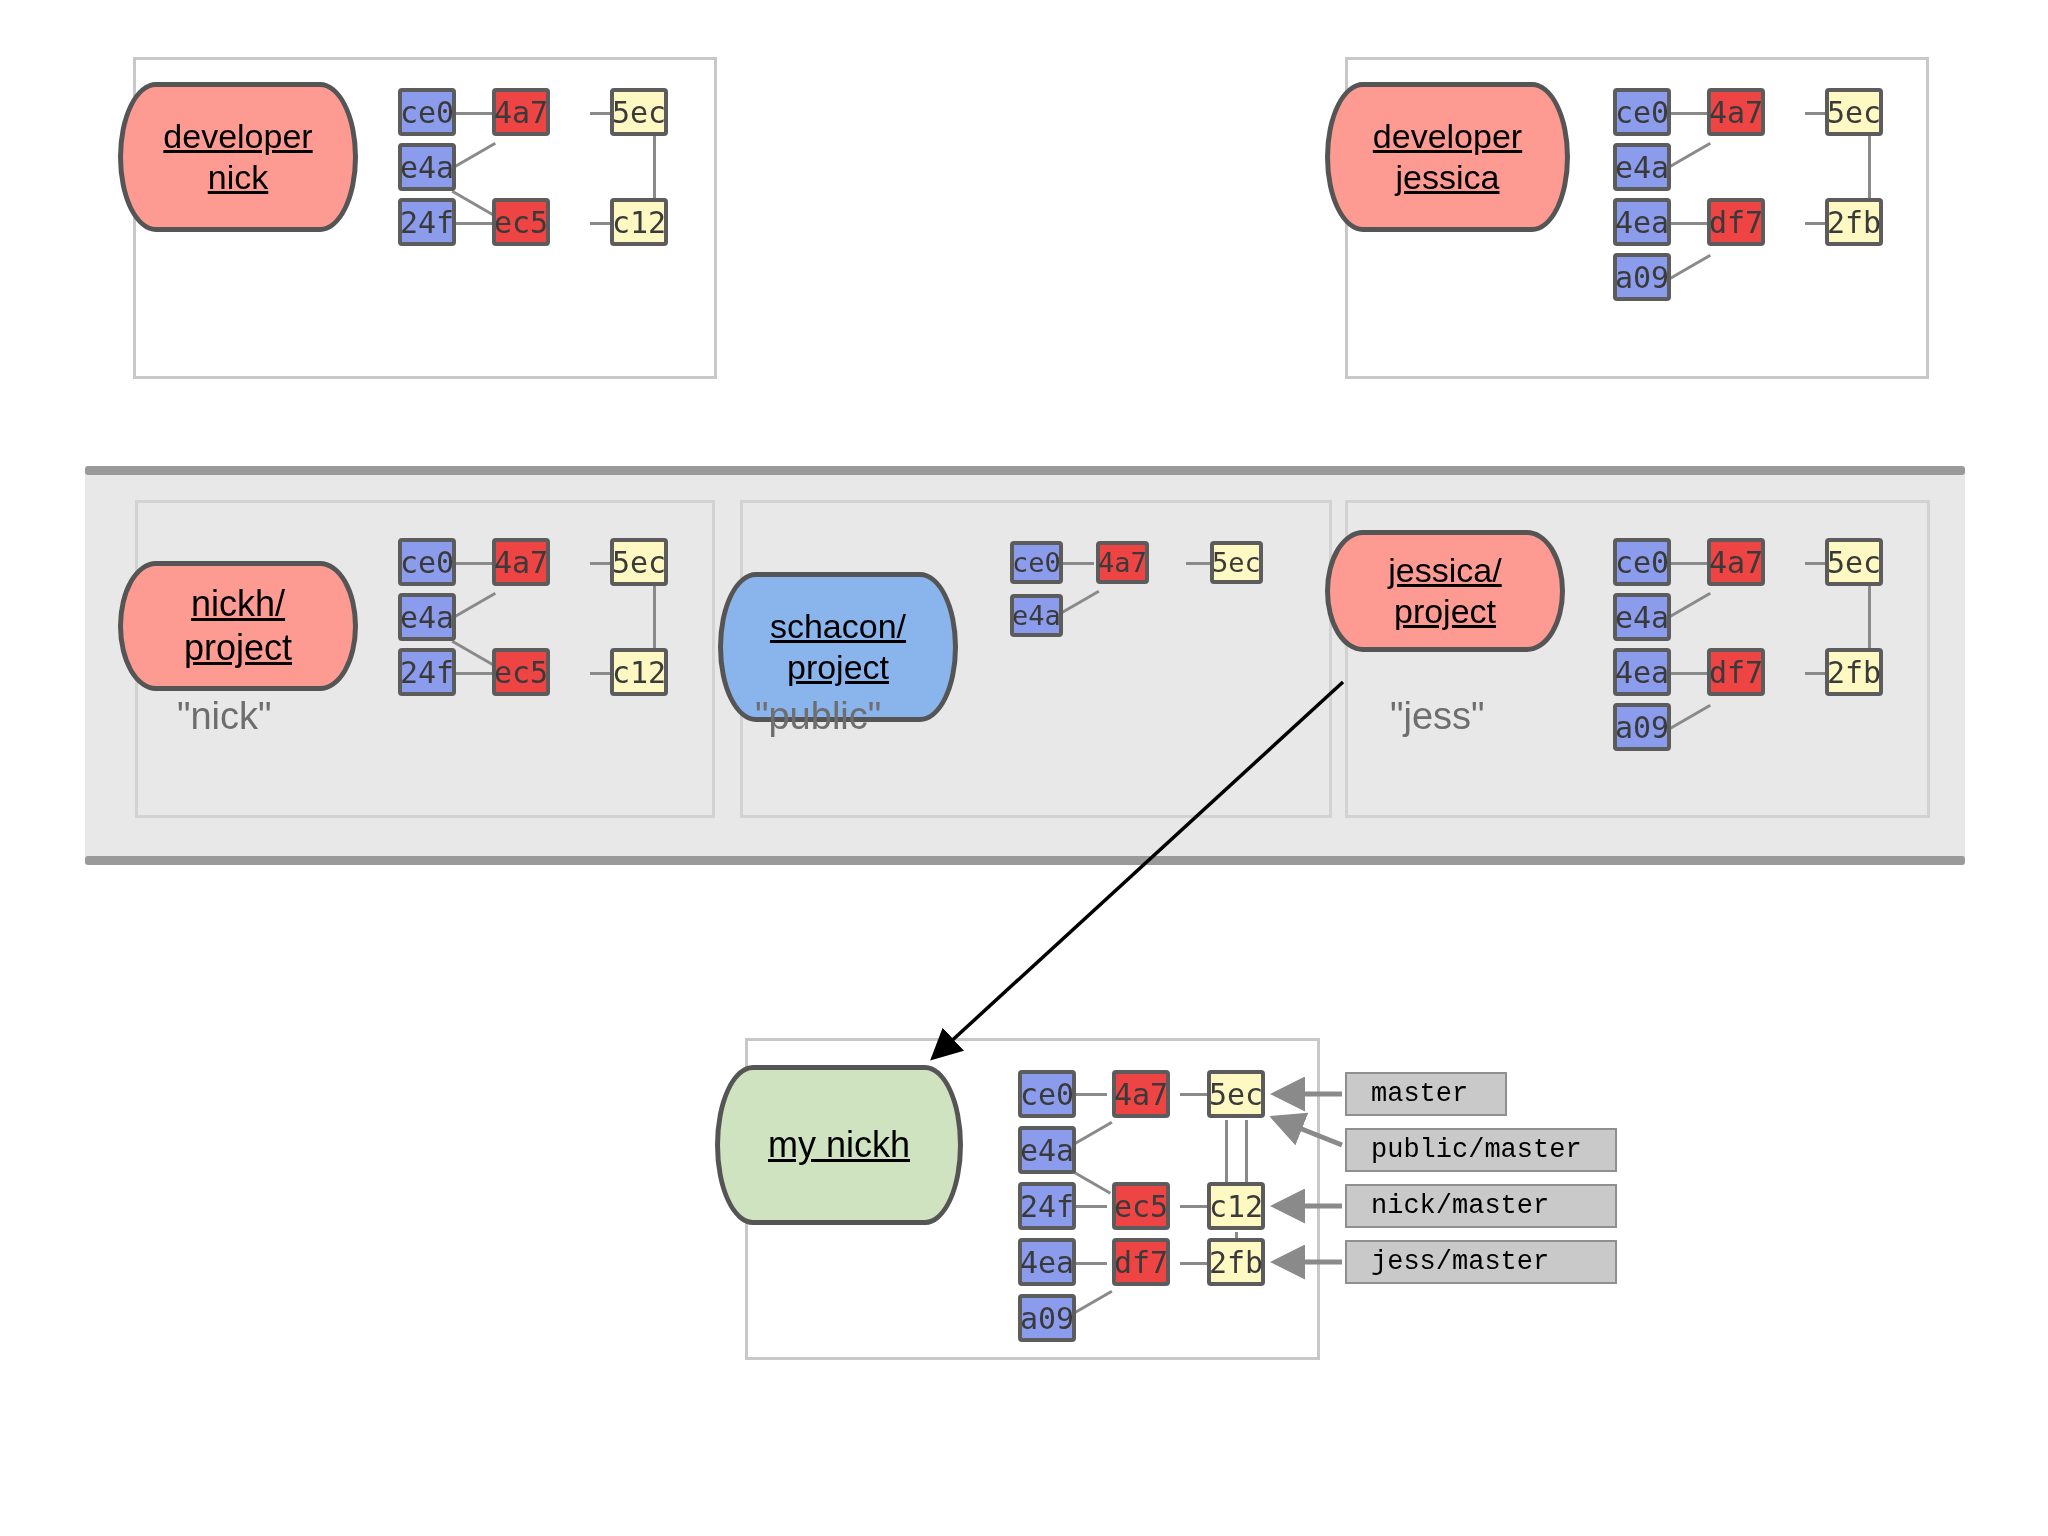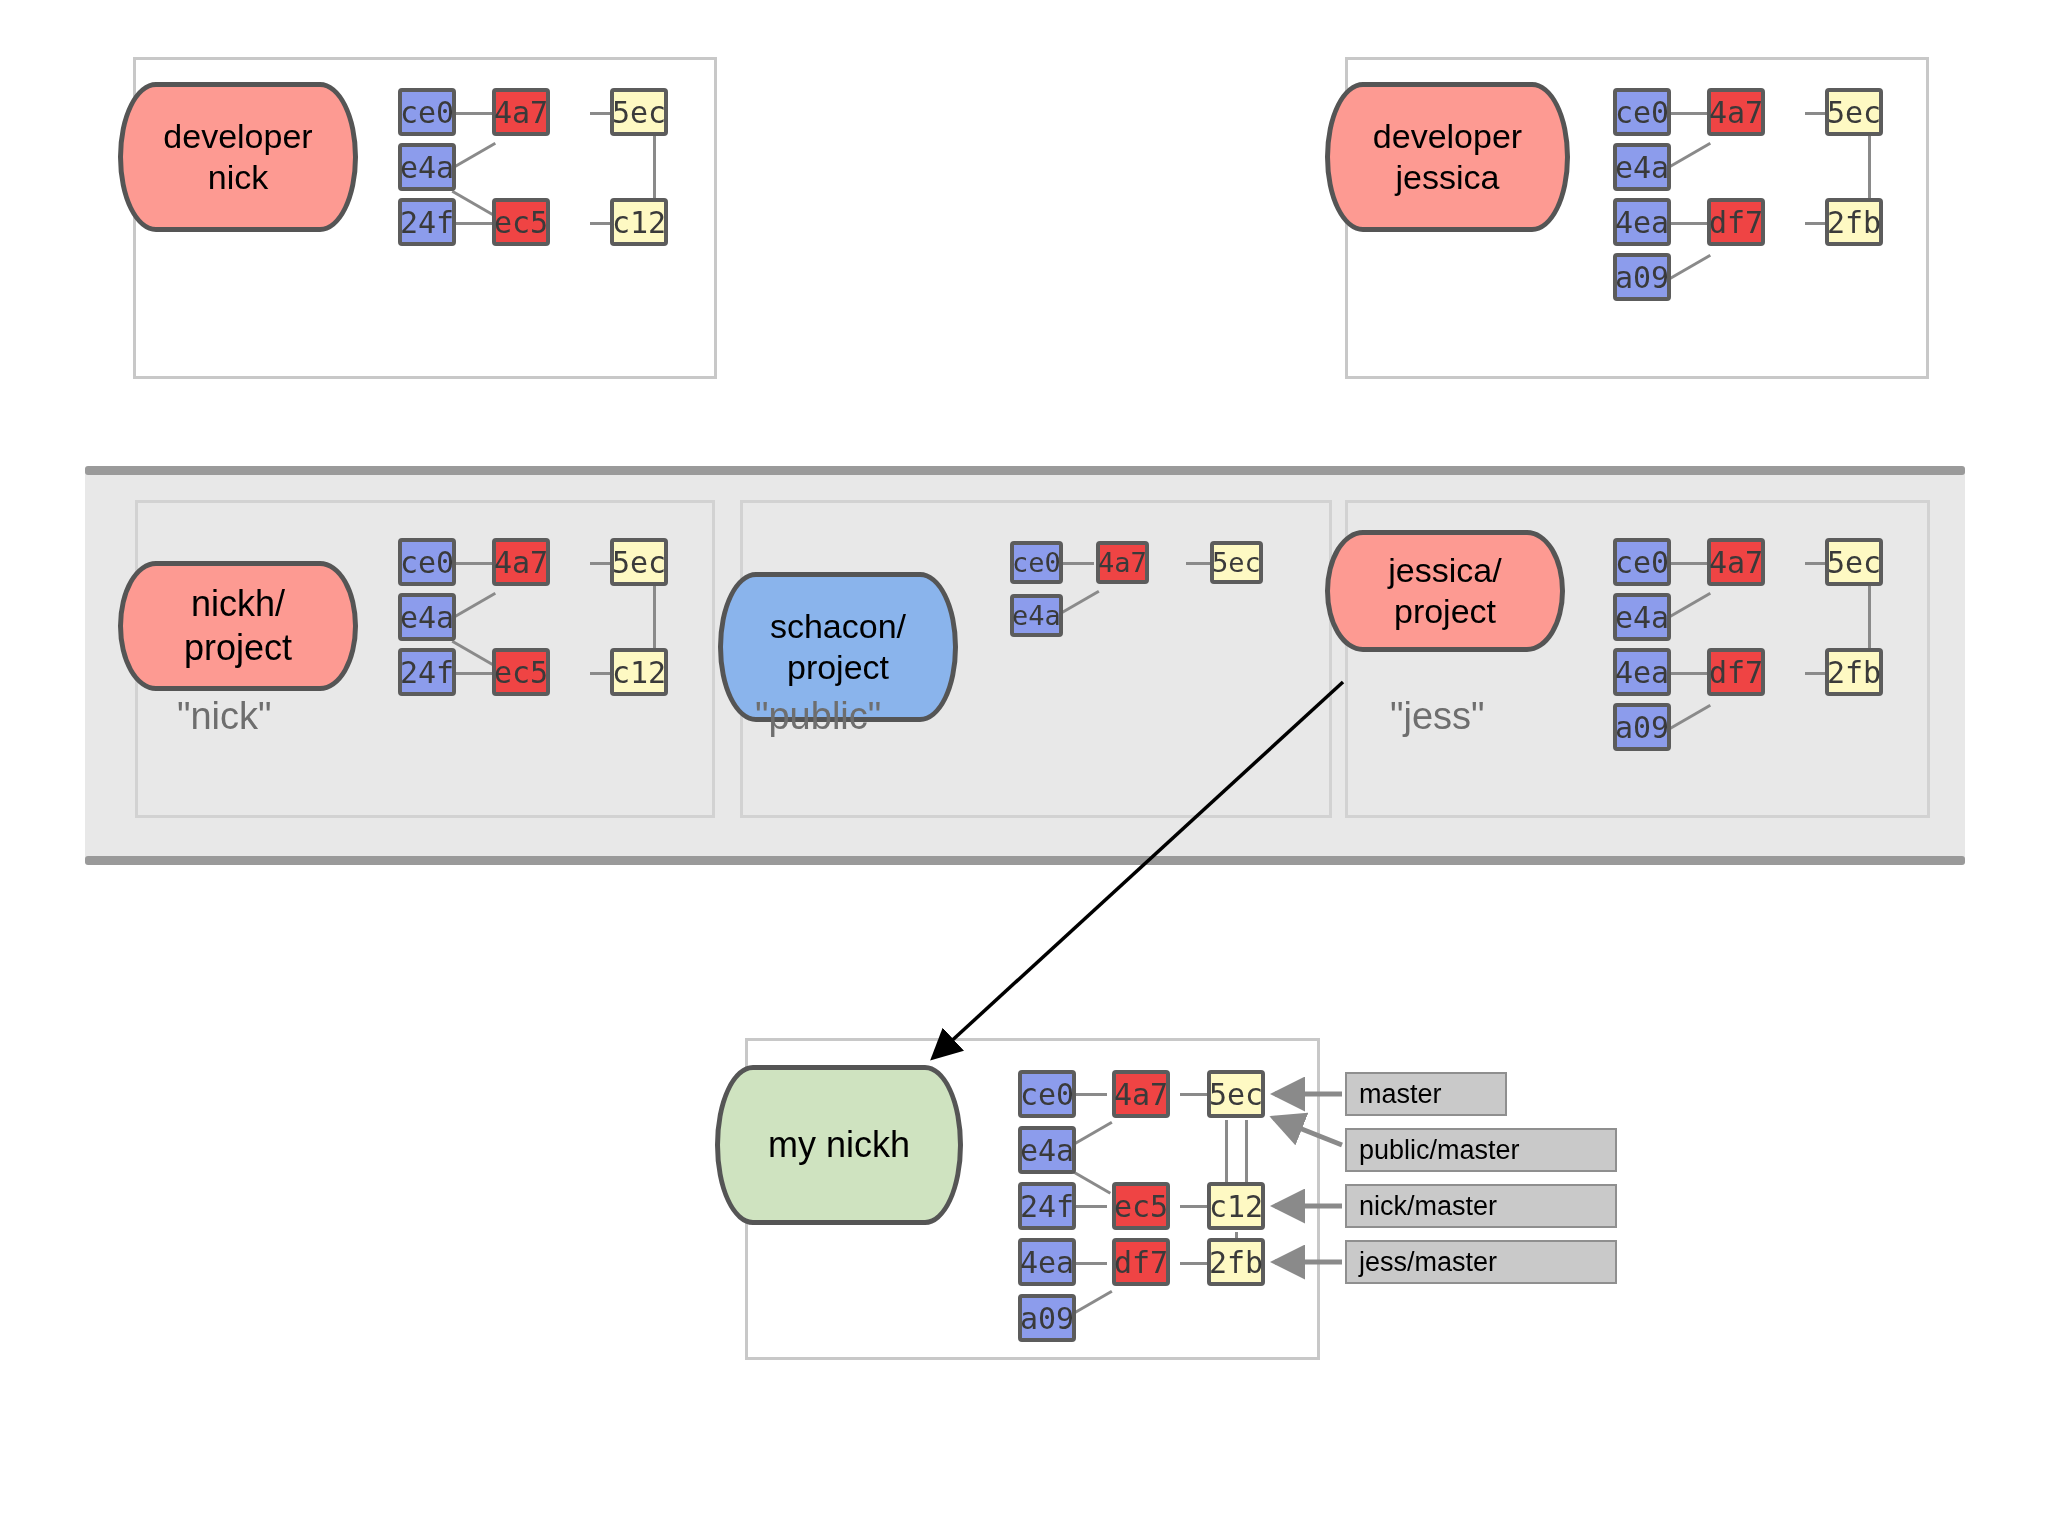--- a/index.html
+++ b/index.html
@@ -10,21 +10,21 @@
   .frame{position:absolute;box-sizing:border-box;border:3px solid #c8c8c8;background:transparent;}
   .band{position:absolute;box-sizing:border-box;background:#e8e8e8;}
   .band-edge{position:absolute;background:#9a9a9a;border-radius:3px;}
   .subframe{position:absolute;box-sizing:border-box;border:3px solid #d2d2d2;background:transparent;}
 
   
   .barrel{position:absolute;box-sizing:border-box;
           border:5px solid #555555;
           border-radius:38px/50%;
           display:flex;align-items:center;justify-content:center;
-          text-align:center;line-height:1.22;color:#000;}
+          text-align:center;line-height:1.22;color:#000;text-decoration:underline;}
   .barrel.red{background:#fd9a92;}
   .barrel.blue{background:#8ab4ec;margin-top:42px;}
   .barrel.green{background:#cfe3c0;}
 
   
   .node{position:absolute;box-sizing:border-box;
         border:4px solid #5c5c5c;border-radius:4px;
         display:flex;align-items:center;justify-content:center;
         font-family:"DejaVu Sans Mono","Liberation Mono",monospace;
         color:#3a3a3a;white-space:nowrap;}
@@ -34,22 +34,22 @@
 
   
   .link{position:absolute;background:#8a8a8a;}
   .linkv{position:absolute;background:#8a8a8a;width:3px;}
   .diag{position:absolute;transform-origin:0 0;background:#8a8a8a;height:3px;}
 
   
   .blabel{position:absolute;box-sizing:border-box;
           background:#c9c9c9;border:2px solid #8f8f8f;
           display:flex;align-items:center;
-          padding-left:12px;
-          font-family:Liberation Sans, sans-serif;
+          padding-left:24px;
+          font-family:Liberation Mono, monospace;
           color:#000;white-space:nowrap;}
 
   
   .caption{position:absolute;color:#6e6e6e;white-space:nowrap;}
 
   svg.overlay{position:absolute;left:0;top:0;width:2048px;height:1536px;
               pointer-events:none;}
 </style>
 </head>
 <body>

